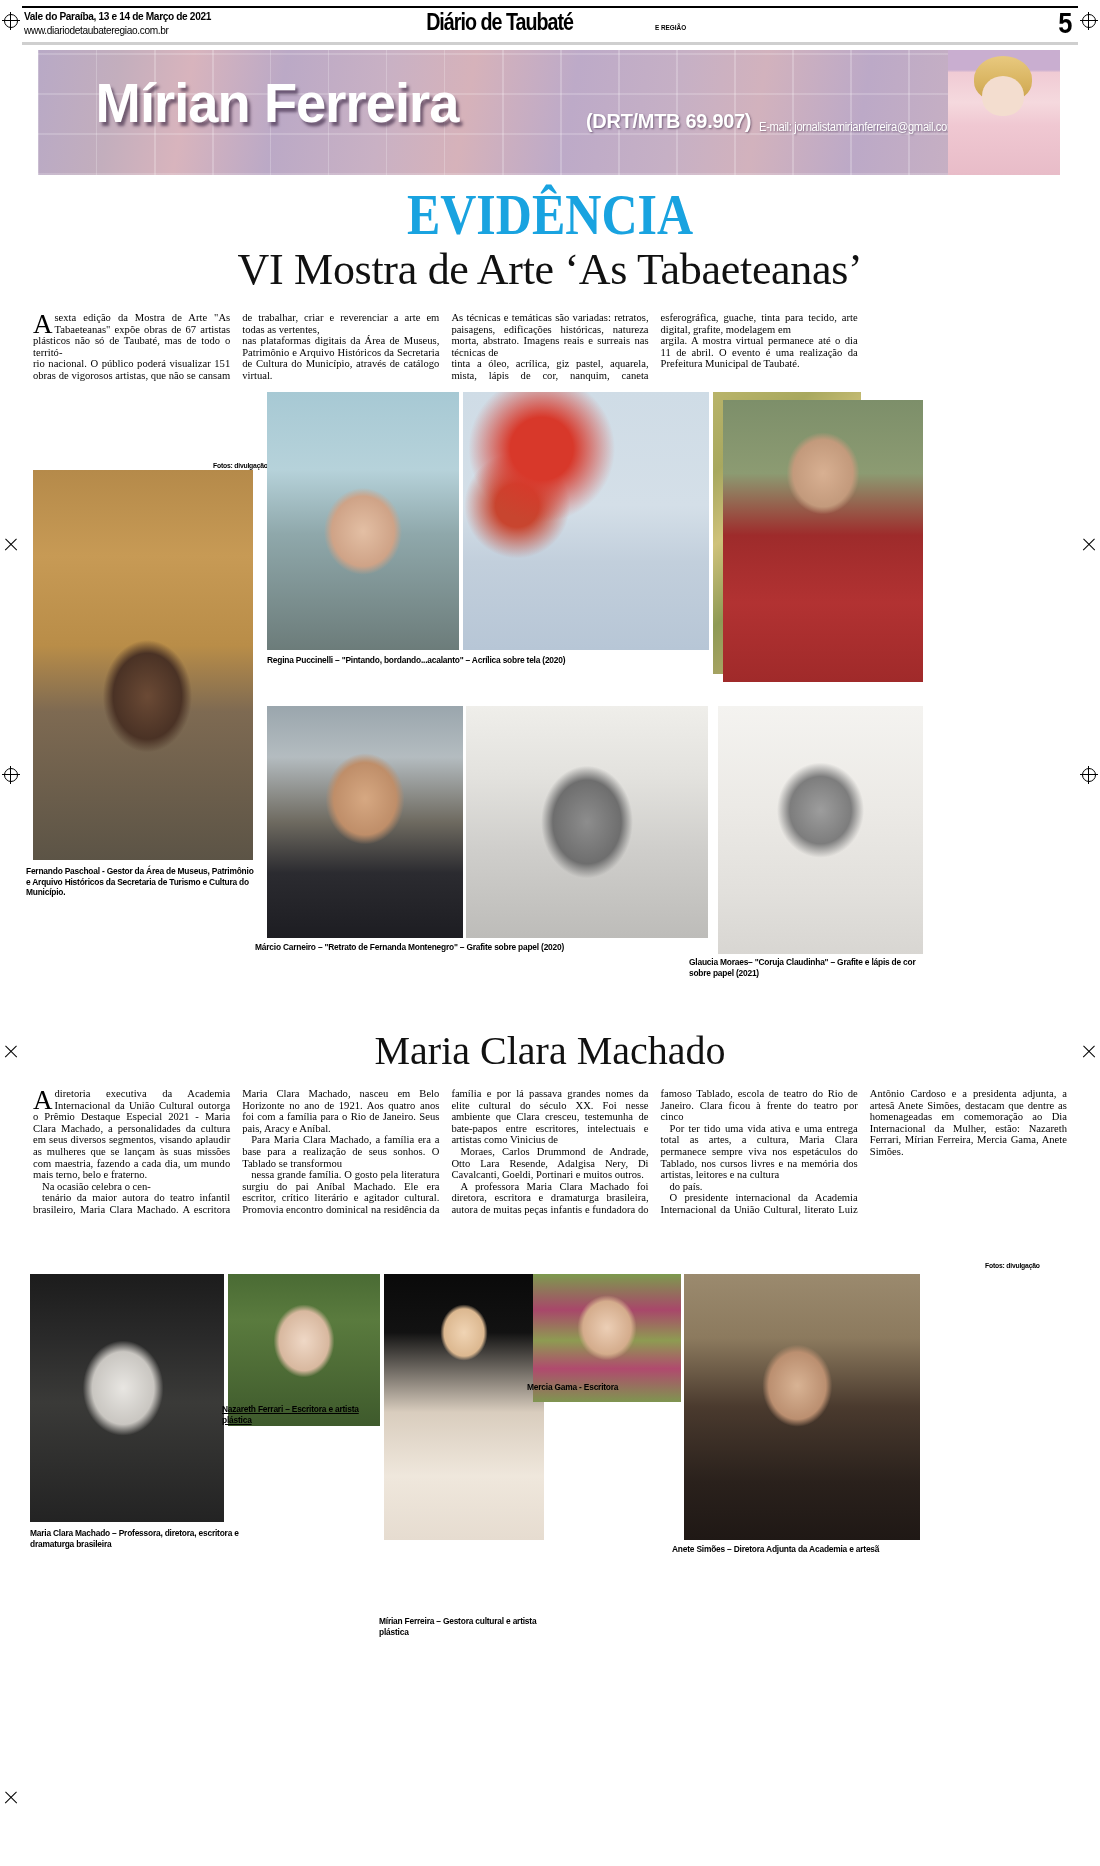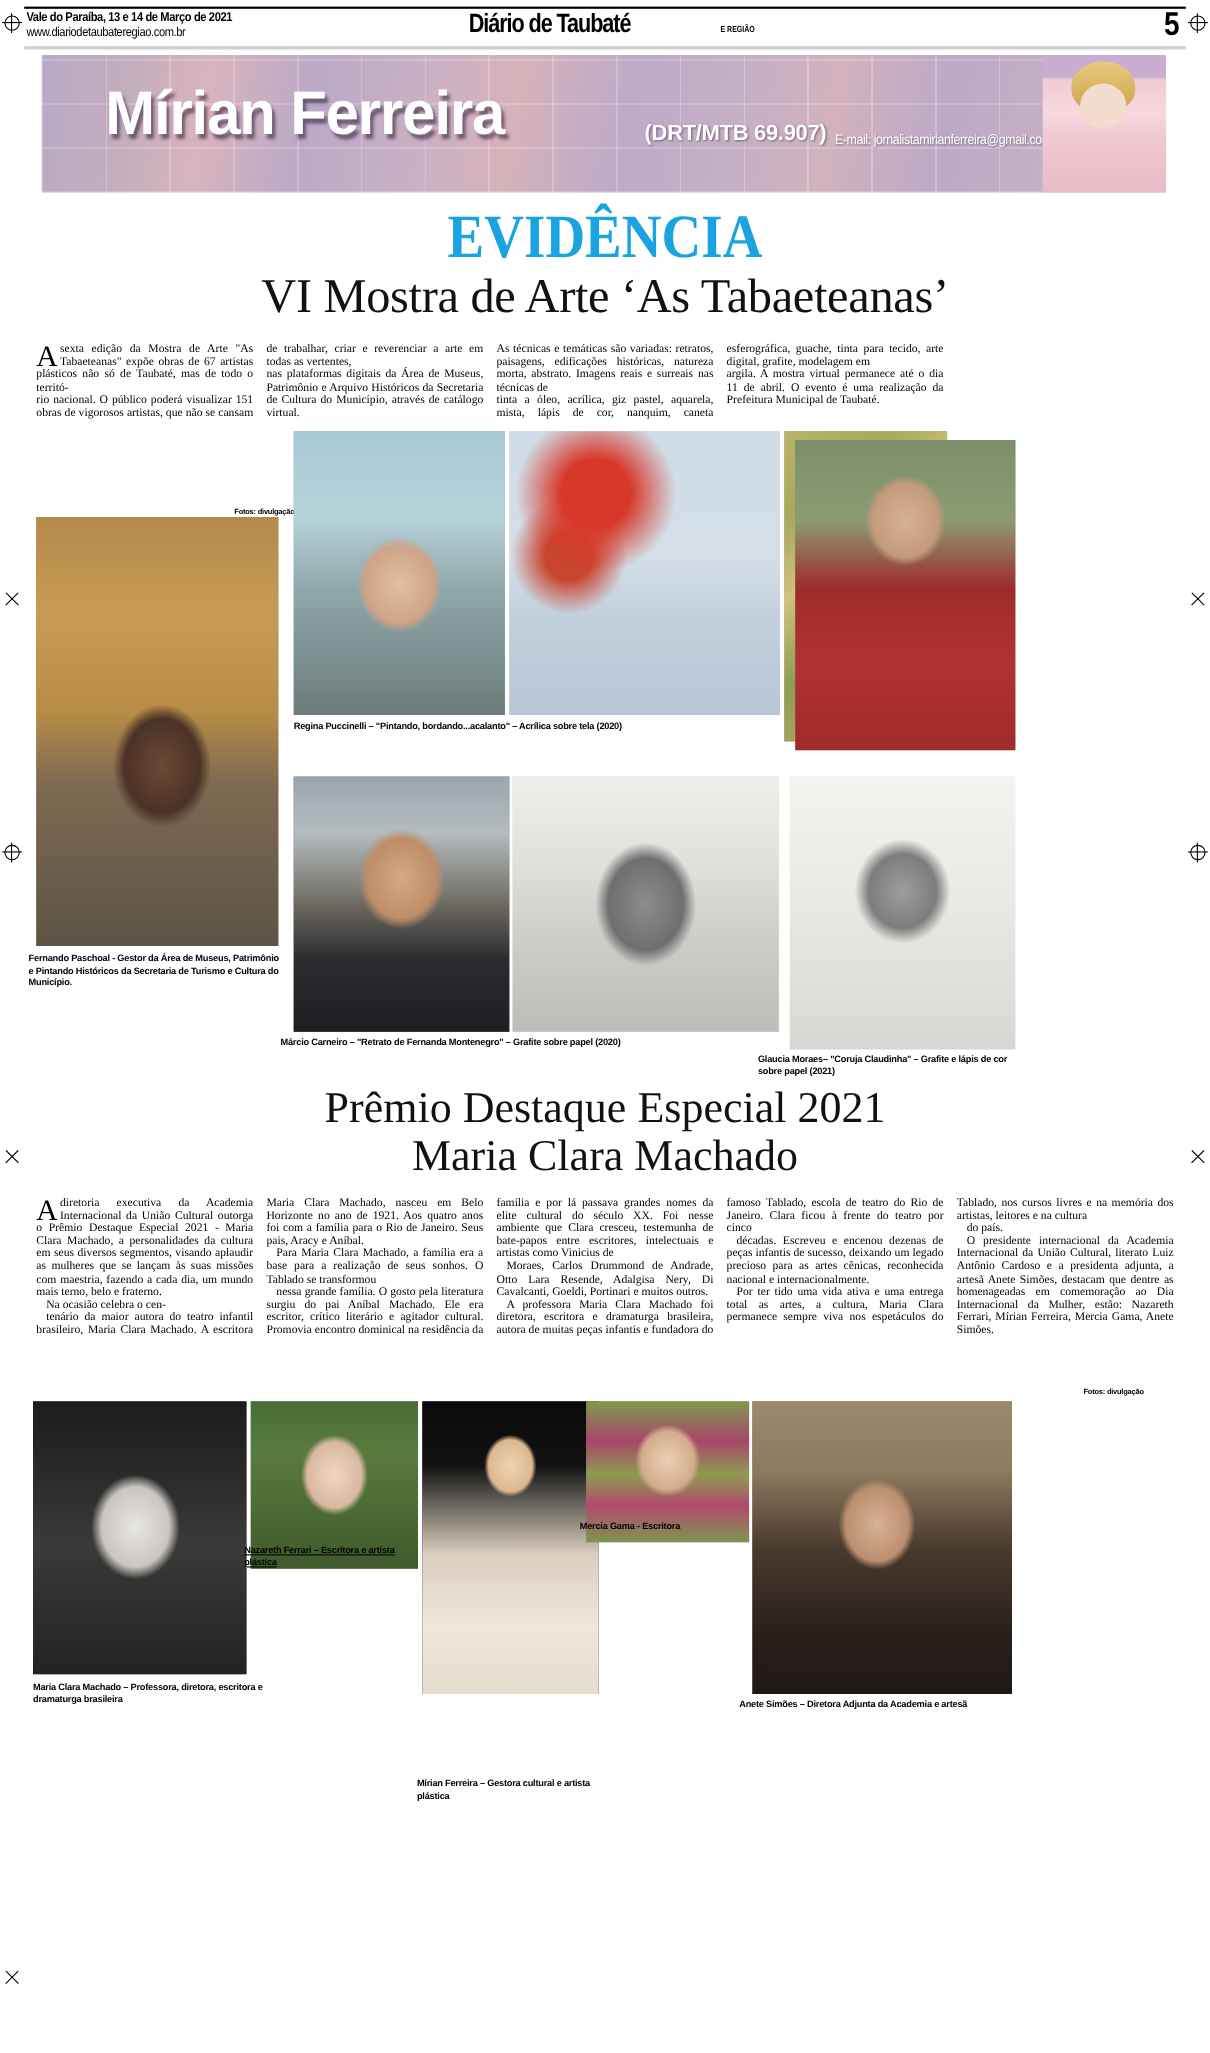--- a/index.html
+++ b/index.html
@@ -312,48 +312,46 @@
     <p>rio nacional. O público poderá visualizar 151 obras de vigorosos artistas, que não se cansam de trabalhar, criar e reverenciar a arte em todas as vertentes,</p>
     <p>nas plataformas digitais da Área de Museus, Patrimônio e Arquivo Históricos da Secretaria de Cultura do Município, através de catálogo virtual.</p>
     <p>As técnicas e temáticas são variadas: retratos, paisagens, edificações históricas, natureza morta, abstrato. Imagens reais e surreais nas técnicas de</p>
     <p>tinta a óleo, acrílica, giz pastel, aquarela, mista, lápis de cor, nanquim, caneta esferográfica, guache, tinta para tecido, arte digital, grafite, modelagem em</p>
     <p>argila. A mostra virtual permanece até o dia 11 de abril. O evento é uma realização da Prefeitura Municipal de Taubaté.</p>
   </div>
 
   <div class="credit" style="left:213px; top:462px;">Fotos: divulgação</div>
 
   <div class="ph p-fernando" style="left:33px;  top:470px; width:220px; height:390px;"></div>
-  <div class="cap" style="left:26px; top:866px; width:232px;">Fernando Paschoal - Gestor da Área de Museus, Patrimônio e Pintando Históricos da Secretaria de Turismo e Cultura do Município.</div>
+  <div class="cap" style="left:26px; top:866px; width:232px;">Fernando Paschoal - Gestor da Área de Museus, Patrimônio e Arquivo Históricos da Secretaria de Turismo e Cultura do Município.</div>
 
   <div class="ph p-regina" style="left:267px; top:392px; width:192px; height:258px;"></div>
   <div class="ph p-acrilica" style="left:463px; top:392px; width:246px; height:258px;"></div>
   <div class="cap" style="left:267px; top:655px; width:560px;">Regina Puccinelli – "Pintando, bordando...acalanto" – Acrílica sobre tela (2020)</div>
 
   <div class="ph p-arte2" style="left:713px; top:392px; width:148px; height:282px;"></div>
   <div class="ph p-vermelha" style="left:723px; top:400px; width:200px; height:282px;"></div>
 
   <div class="ph p-marcio" style="left:267px; top:706px; width:196px; height:232px;"></div>
   <div class="ph p-retrato" style="left:466px; top:706px; width:242px; height:232px;"></div>
   <div class="cap" style="left:255px; top:942px; width:575px;">Márcio Carneiro – "Retrato de Fernanda Montenegro" – Grafite sobre papel (2020)</div>
 
   <div class="ph p-coruja" style="left:718px; top:706px; width:205px; height:248px;"></div>
   <div class="cap" style="left:689px; top:957px; width:250px;">Glaucia Moraes– "Coruja Claudinha" – Grafite e lápis de cor sobre papel (2021)</div>
 
-  <div class="headline-2a">Prêmio Destaque Especial 2021</div>
   <div class="headline-2b">Maria Clara Machado</div>
 
   <div class="art2">
     <p class="dropcap">A diretoria executiva da Academia Internacional da União Cultural outorga o Prêmio Destaque Especial 2021 - Maria Clara Machado, a personalidades da cultura em seus diversos segmentos, visando aplaudir as mulheres que se lançam às suas missões com maestria, fazendo a cada dia, um mundo mais terno, belo e fraterno.</p>
     <p>Na ocasião celebra o cen-</p>
     <p>tenário da maior autora do teatro infantil brasileiro, Maria Clara Machado. A escritora Maria Clara Machado, nasceu em Belo Horizonte no ano de 1921. Aos quatro anos foi com a família para o Rio de Janeiro. Seus pais, Aracy e Aníbal.</p>
     <p>Para Maria Clara Machado, a família era a base para a realização de seus sonhos. O Tablado se transformou</p>
     <p>nessa grande família. O gosto pela literatura surgiu do pai Aníbal Machado. Ele era escritor, crítico literário e agitador cultural. Promovia encontro dominical na residência da família e por lá passava grandes nomes da elite cultural do século XX. Foi nesse ambiente que Clara cresceu, testemunha de bate-papos entre escritores, intelectuais e artistas como Vinicius de</p>
     <p>Moraes, Carlos Drummond de Andrade, Otto Lara Resende, Adalgisa Nery, Di Cavalcanti, Goeldi, Portinari e muitos outros.</p>
     <p>A professora Maria Clara Machado foi diretora, escritora e dramaturga brasileira, autora de muitas peças infantis e fundadora do famoso Tablado, escola de teatro do Rio de Janeiro. Clara ficou à frente do teatro por cinco</p>
-    <p>décadas. Escreveu e encenou dezenas de peças infantis de sucesso, deixando um legado precioso para as artes cênicas, reconhecida nacional e internacionalmente.</p>
     <p>Por ter tido uma vida ativa e uma entrega total as artes, a cultura, Maria Clara permanece sempre viva nos espetáculos do Tablado, nos cursos livres e na memória dos artistas, leitores e na cultura</p>
     <p>do país.</p>
     <p>O presidente internacional da Academia Internacional da União Cultural, literato Luiz Antônio Cardoso e a presidenta adjunta, a artesã Anete Simões, destacam que dentre as homenageadas em comemoração ao Dia Internacional da Mulher, estão: Nazareth Ferrari, Mírian Ferreira, Mercia Gama, Anete Simões.</p>
   </div>
 
   <div class="credit" style="left:985px; top:1262px;">Fotos: divulgação</div>
 
   <div class="ph p-mcm" style="left:30px; top:1274px; width:194px; height:248px;"></div>
   <div class="cap" style="left:30px; top:1528px; width:210px;">Maria Clara Machado – Professora, diretora, escritora e dramaturga brasileira</div>
 

